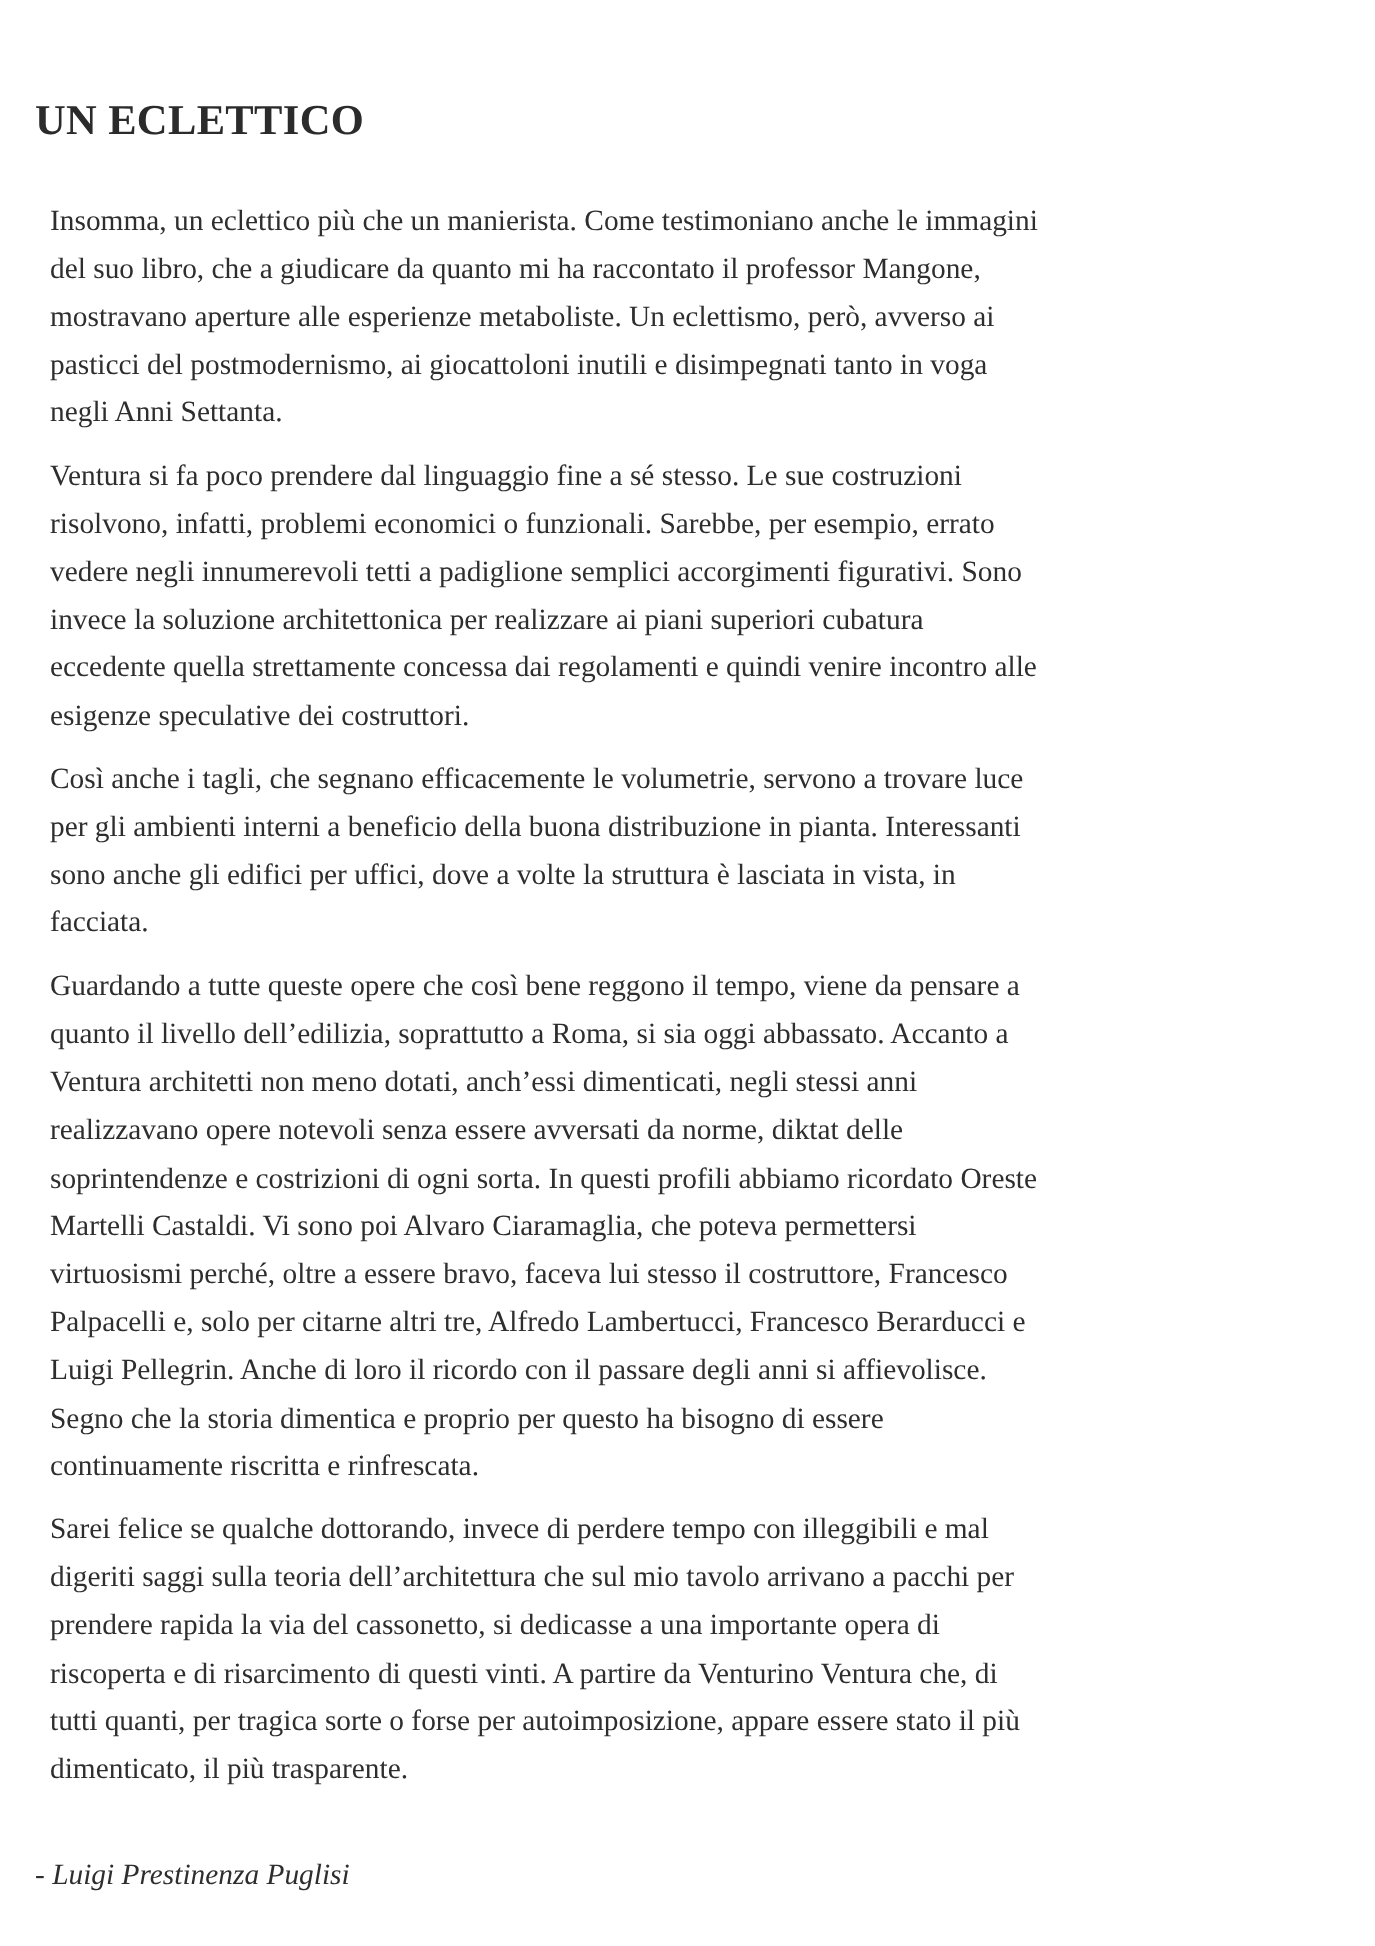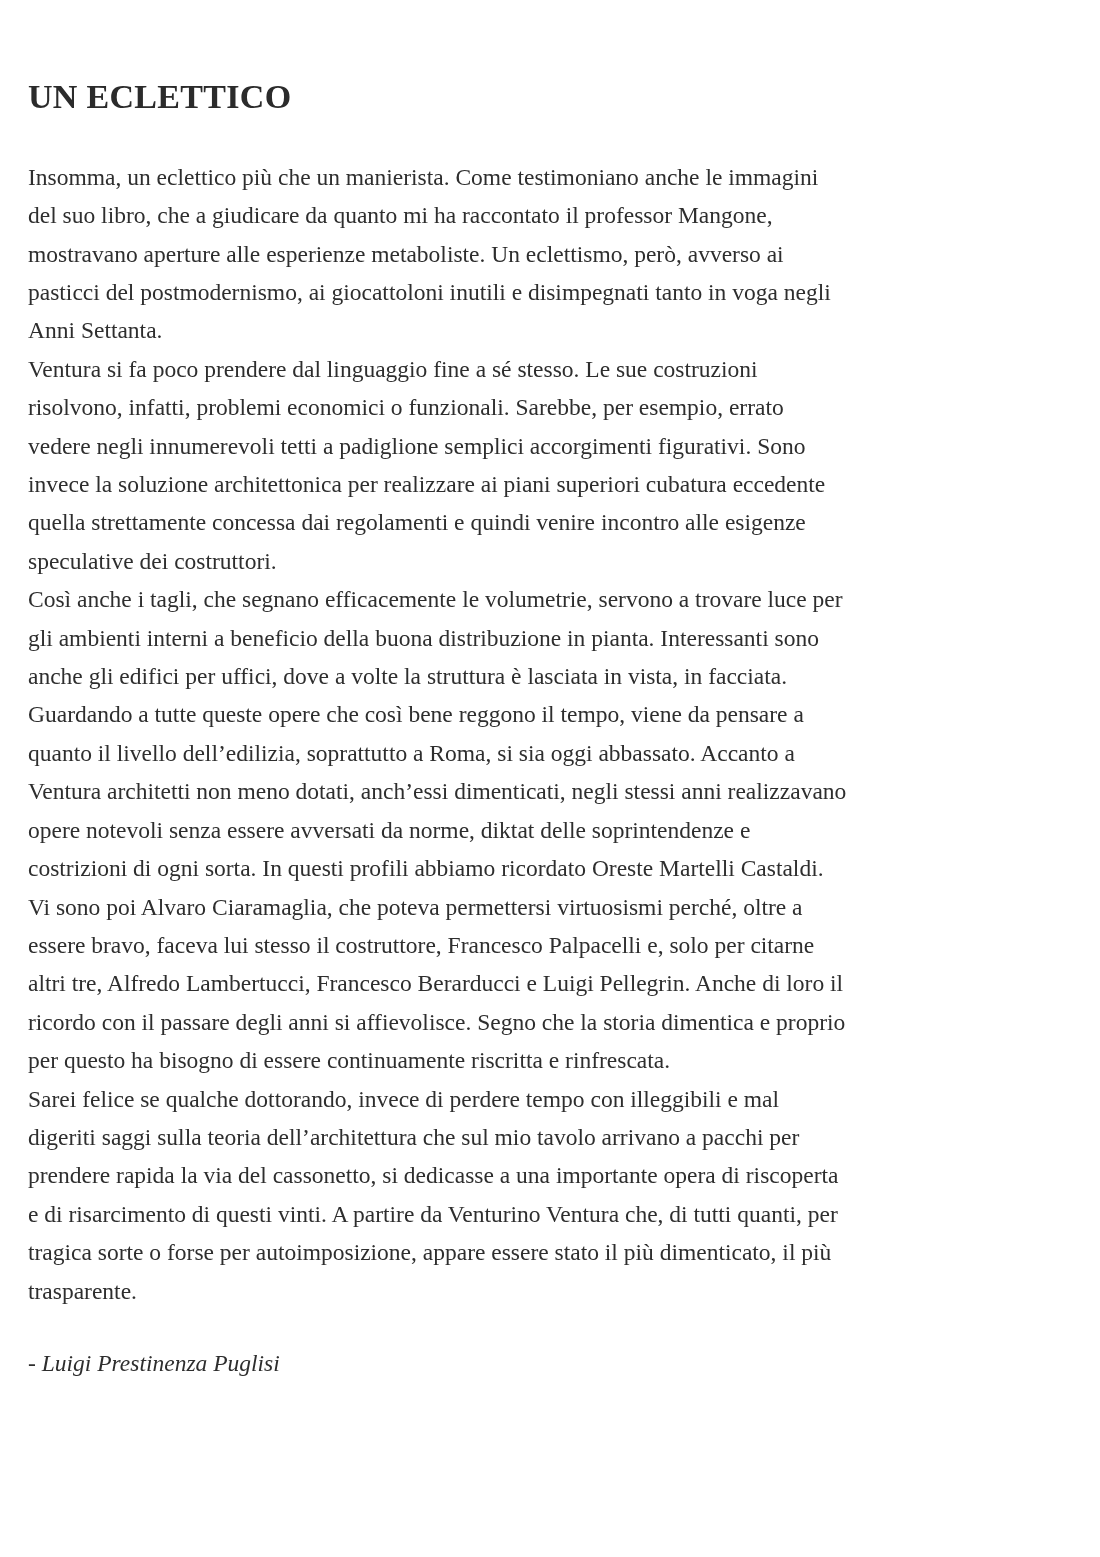--- a/index.html
+++ b/index.html
@@ -19,31 +19,31 @@
   }
   .title {
     font-size: 34px;
     line-height: 1.2;
     font-weight: 700;
     letter-spacing: 0.3px;
     margin: 0 0 40px 0;
     color: #2b2b2b;
   }
   .article-body p {
-    margin: 0;
+    margin: 12px;
     font-size: 23.5px;
     line-height: 38.4px;
     font-weight: 400;
     text-align: left;
   }
   .article-body .bold {
     font-weight: 400;
   }
   .signature {
-    margin-top: 34px;
+    margin-top: 46px;
     font-size: 23.5px;
     line-height: 38.4px;
     font-style: italic;
   }
 </style>
 </head>
 <body>
 
 <div class="page">
   <h1 class="title">UN ECLETTICO</h1>

